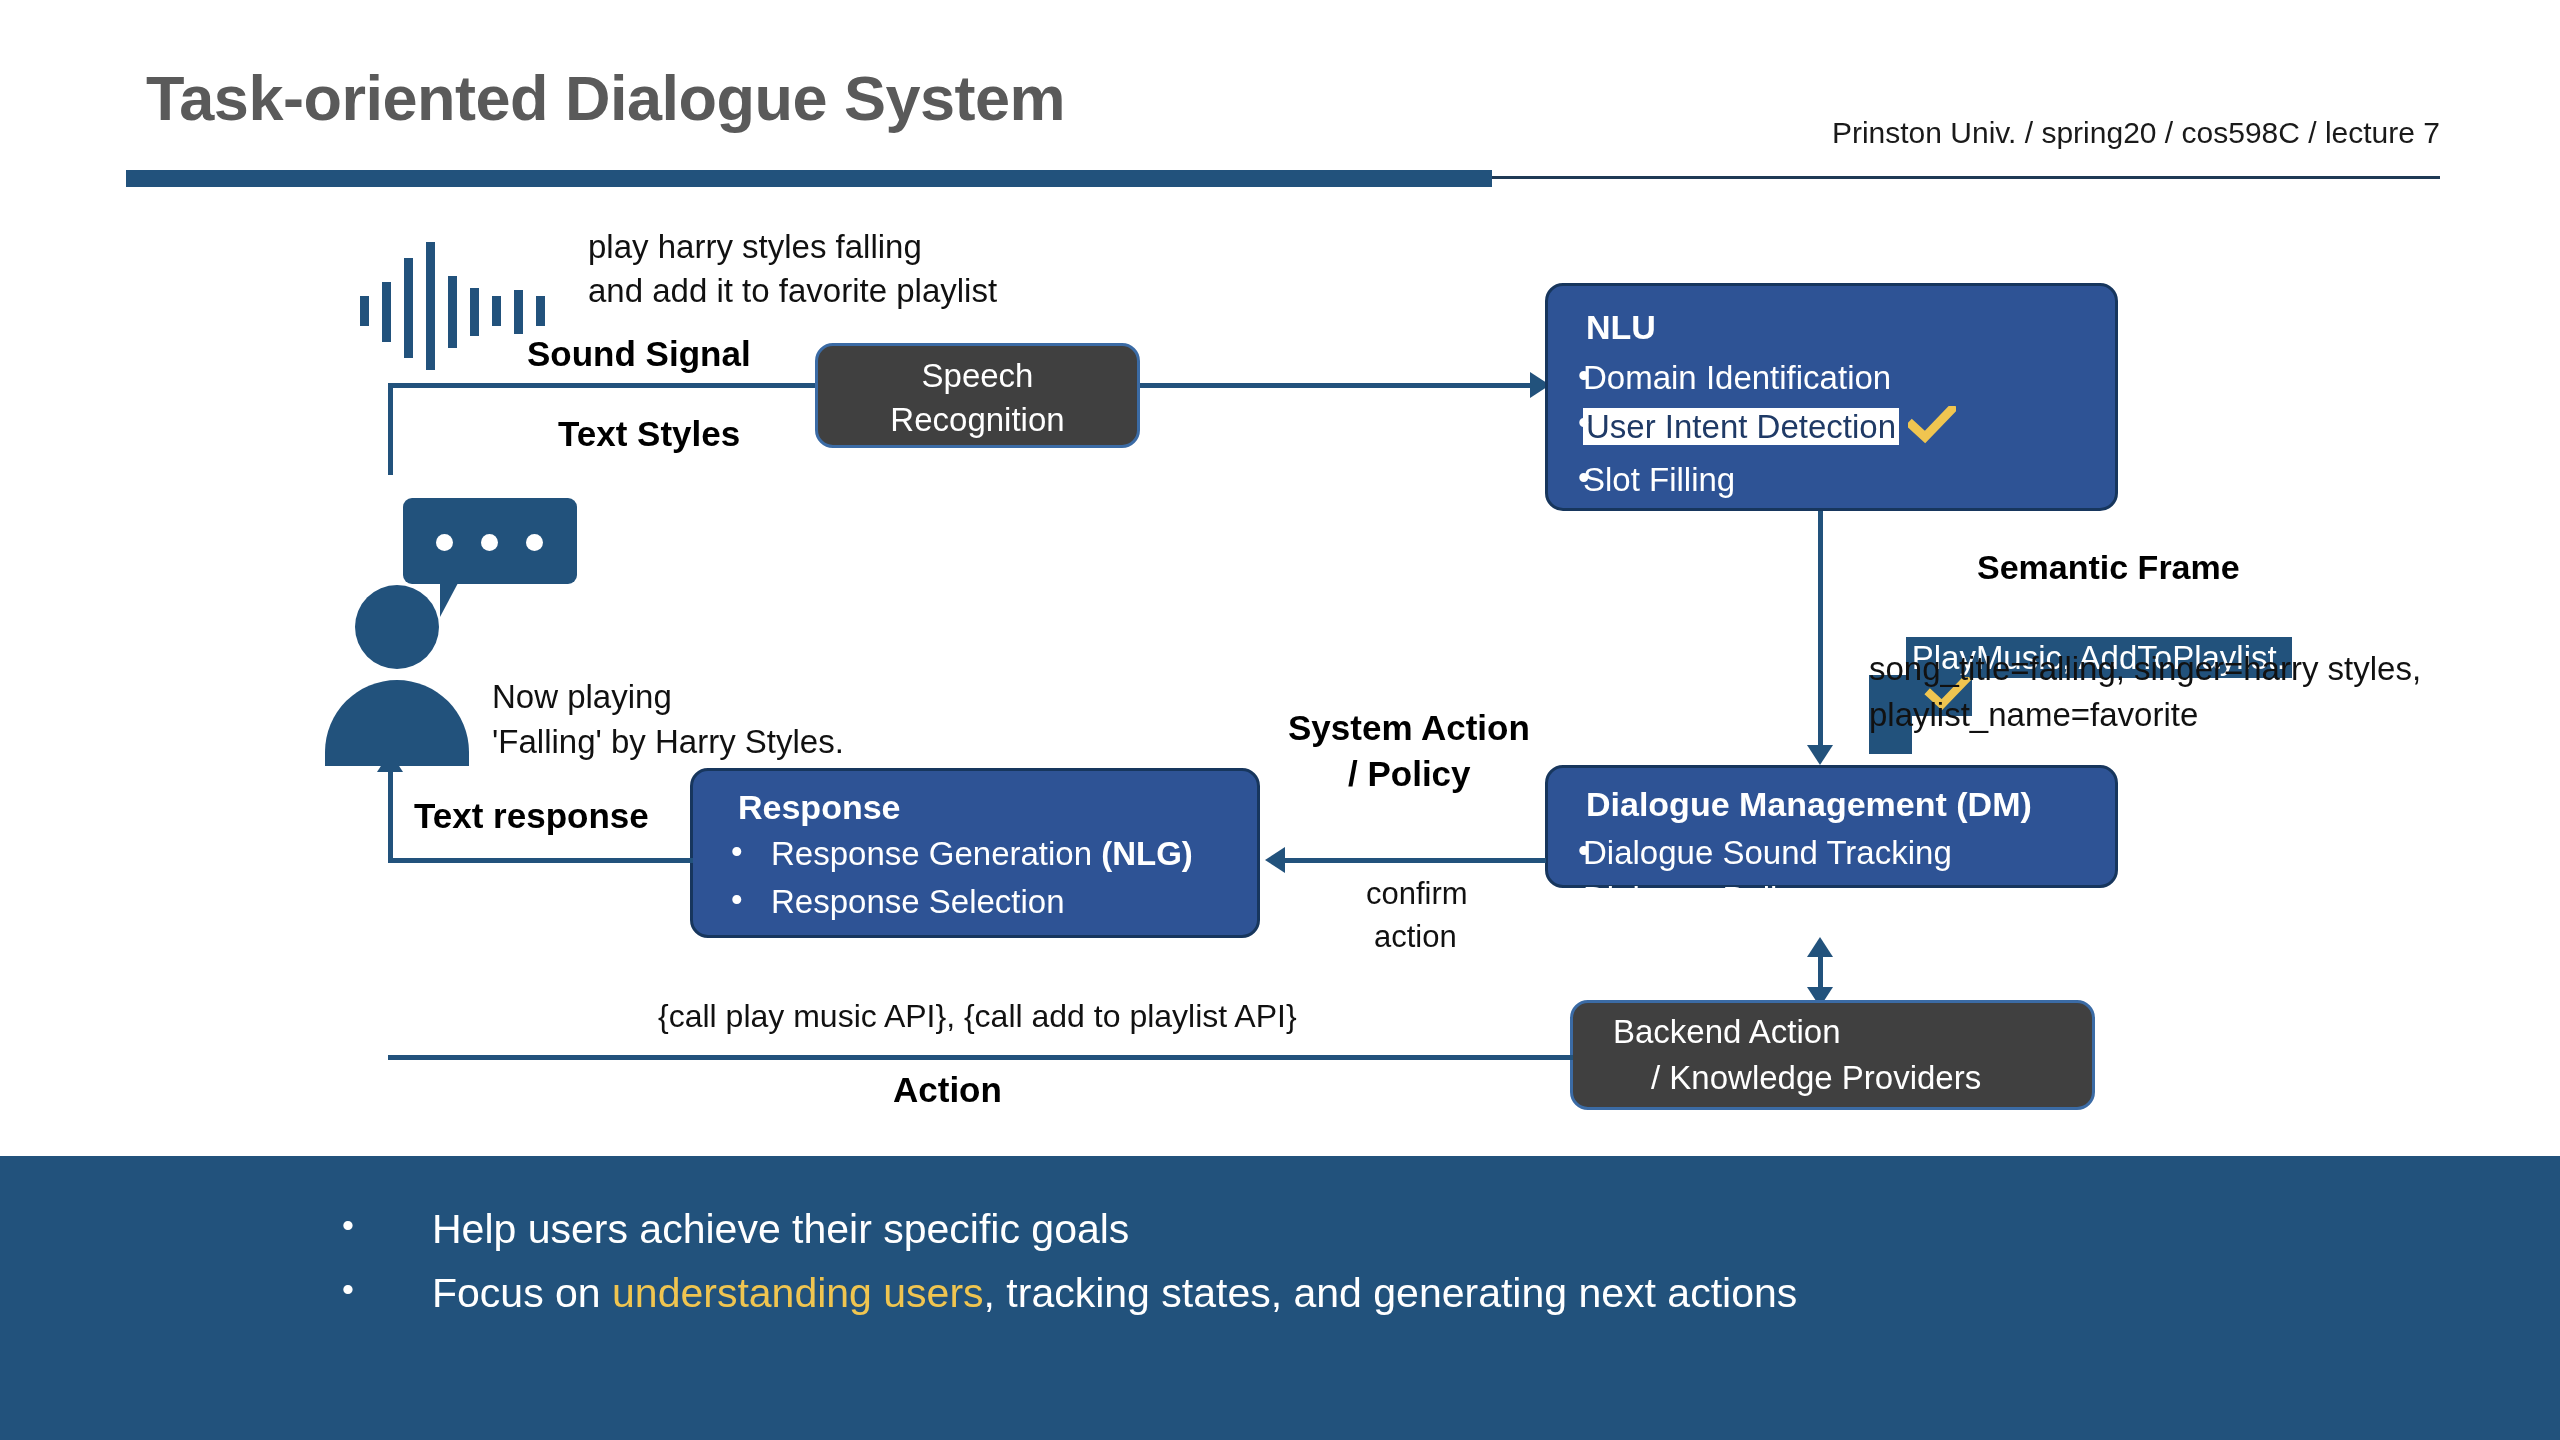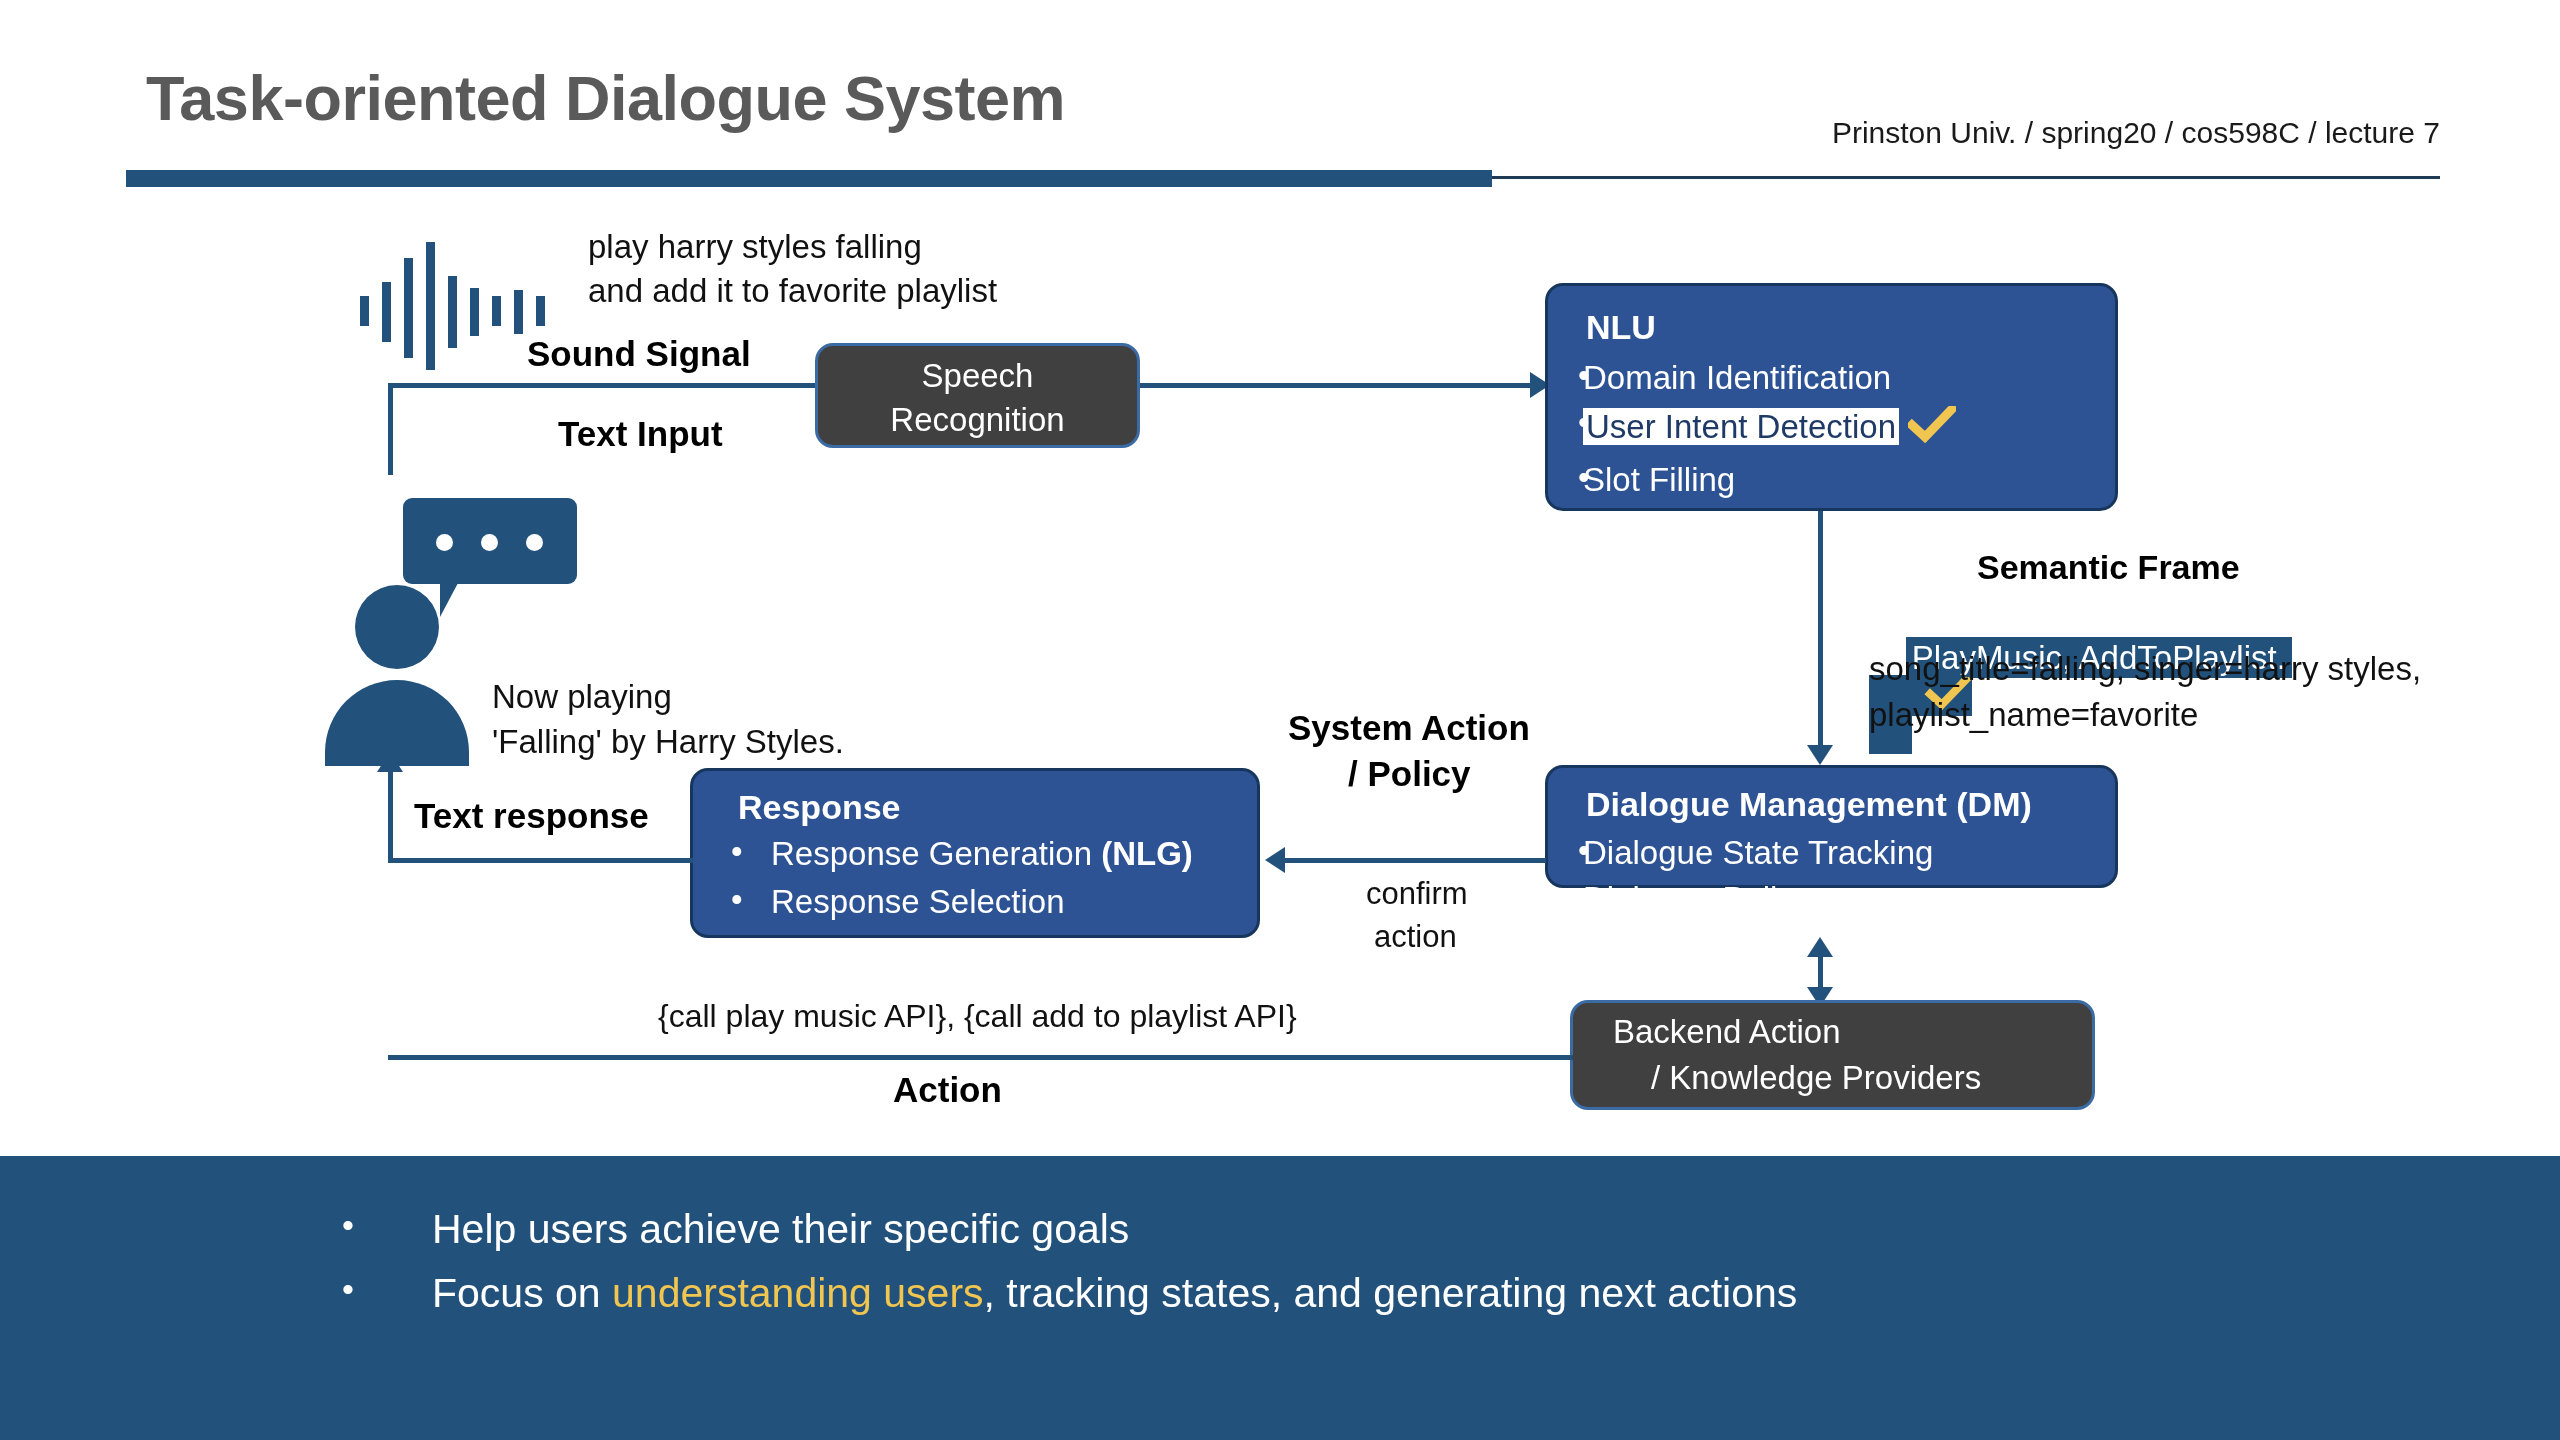--- a/index.html
+++ b/index.html
@@ -81,21 +81,21 @@
     <i style="left:110px;height:48px;bottom:22px;"></i>
     <i style="left:132px;height:30px;bottom:32px;"></i>
     <i style="left:154px;height:44px;bottom:24px;"></i>
     <i style="left:176px;height:30px;bottom:32px;"></i>
   </div>
 
   <div class="lbl" data-name="user-utterance-line1" style="left:588px;top:228px;font-size:33px;color:#111;">play harry styles falling</div>
   <div class="lbl" data-name="user-utterance-line2" style="left:588px;top:272px;font-size:33px;color:#111;">and add it to favorite playlist</div>
 
   <div class="lbl bold" data-name="sound-signal-label" style="left:527px;top:334px;font-size:35px;color:#000;">Sound Signal</div>
-  <div class="lbl bold" data-name="text-input-label" style="left:558px;top:414px;font-size:35px;color:#000;">Text Input</div>
+  <div class="lbl bold" data-name="text-input-label" style="left:558px;top:414px;font-size:35px;color:#000;">Text Styles</div>
 
   <div class="ln v" data-name="input-path-vertical" style="left:388px;top:383px;height:92px;"></div>
   <div class="ln h" data-name="input-path-horizontal" style="left:388px;top:383px;width:427px;"></div>
   <div class="ln h" data-name="sr-to-nlu-line" style="left:1135px;top:383px;width:415px;"></div>
   <div class="arrowR" data-name="sr-to-nlu-arrowhead" style="left:1530px;top:372px;"></div>
 
   <div class="box box-light" id="sr-box" data-name="speech-recognition-box" style="left:815px;top:343px;width:325px;height:105px;">
     <div style="text-align:center;font-size:33px;line-height:44px;padding-top:8px;">
       <div data-name="speech-recognition-line1">Speech</div>
       <div data-name="speech-recognition-line2">Recognition</div>
@@ -125,21 +125,21 @@
       <svg width="48" height="34" viewBox="0 0 48 38" aria-hidden="true" style="vertical-align:-4px;">
         <path d="M4 19 L17 31 L44 3" stroke="#f0c550" stroke-width="9" fill="none" stroke-linecap="square" stroke-linejoin="miter"></path>
       </svg>
     </span>
   </div>
   <div class="lbl" data-name="semantic-frame-slots-line1" style="left:1869px;top:650px;font-size:33px;color:#111;">song_title=falling, singer=harry styles,</div>
   <div class="lbl" data-name="semantic-frame-slots-line2" style="left:1869px;top:696px;font-size:33px;color:#111;">playlist_name=favorite</div>
 
   <div class="box box-dark" data-name="dialogue-management-box" style="left:1545px;top:765px;width:573px;height:123px;">
     <div class="box-title" data-name="dm-title" style="font-size:34px;margin:17px 0 0 38px;">Dialogue Management (DM)</div>
-    <div class="bul" data-name="dm-item-state-tracking" style="font-size:33px;margin-top:10px;">Dialogue State Tracking</div>
+    <div class="bul" data-name="dm-item-state-tracking" style="font-size:33px;margin-top:10px;">Dialogue Sound Tracking</div>
     <div class="bul" data-name="dm-item-policy" style="font-size:33px;margin-top:8px;">Dialogue Policy</div>
   </div>
 
   <div class="ln v" data-name="dm-backend-line" style="left:1818px;top:948px;height:54px;"></div>
   <div class="arrowU" data-name="dm-backend-arrowhead-up" style="left:1807px;top:937px;"></div>
   <div class="arrowD" data-name="dm-backend-arrowhead-down" style="left:1807px;top:987px;"></div>
 
   <div class="box box-light" data-name="backend-action-box" style="left:1570px;top:1000px;width:525px;height:110px;">
     <div style="font-size:33px;line-height:46px;padding:6px 0 0 40px;">
       <div data-name="backend-action-line1">Backend Action</div>

